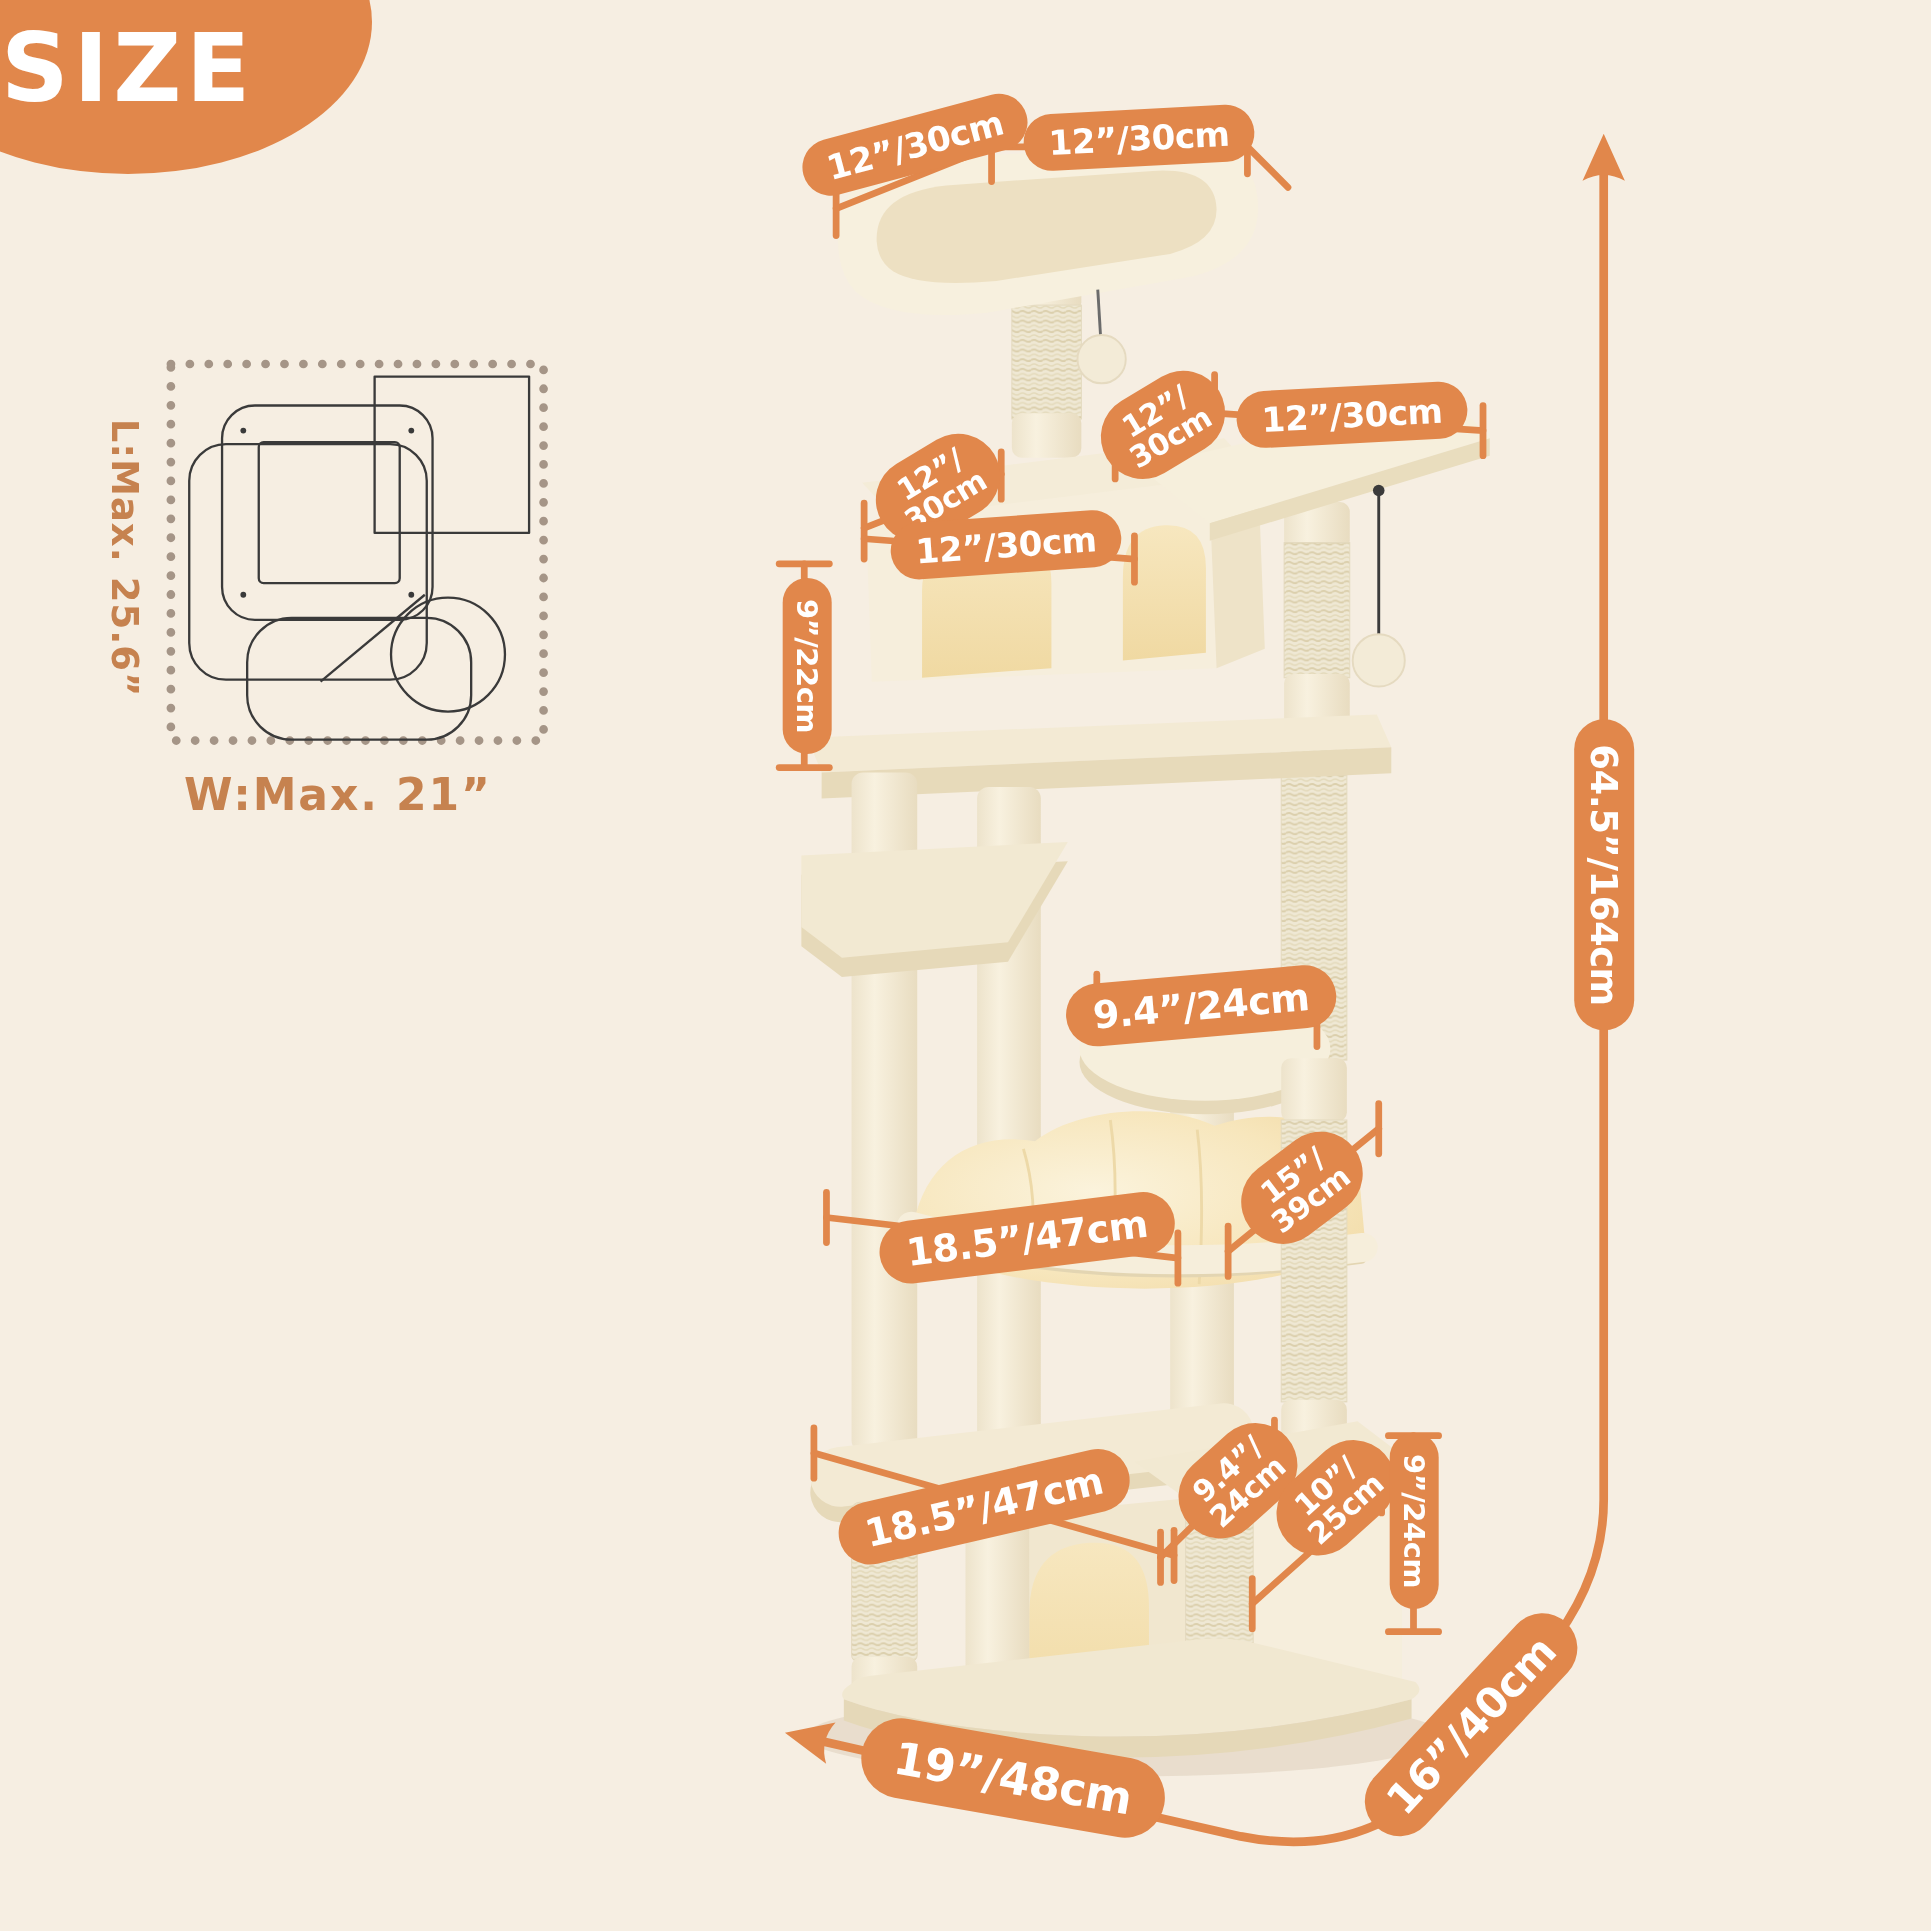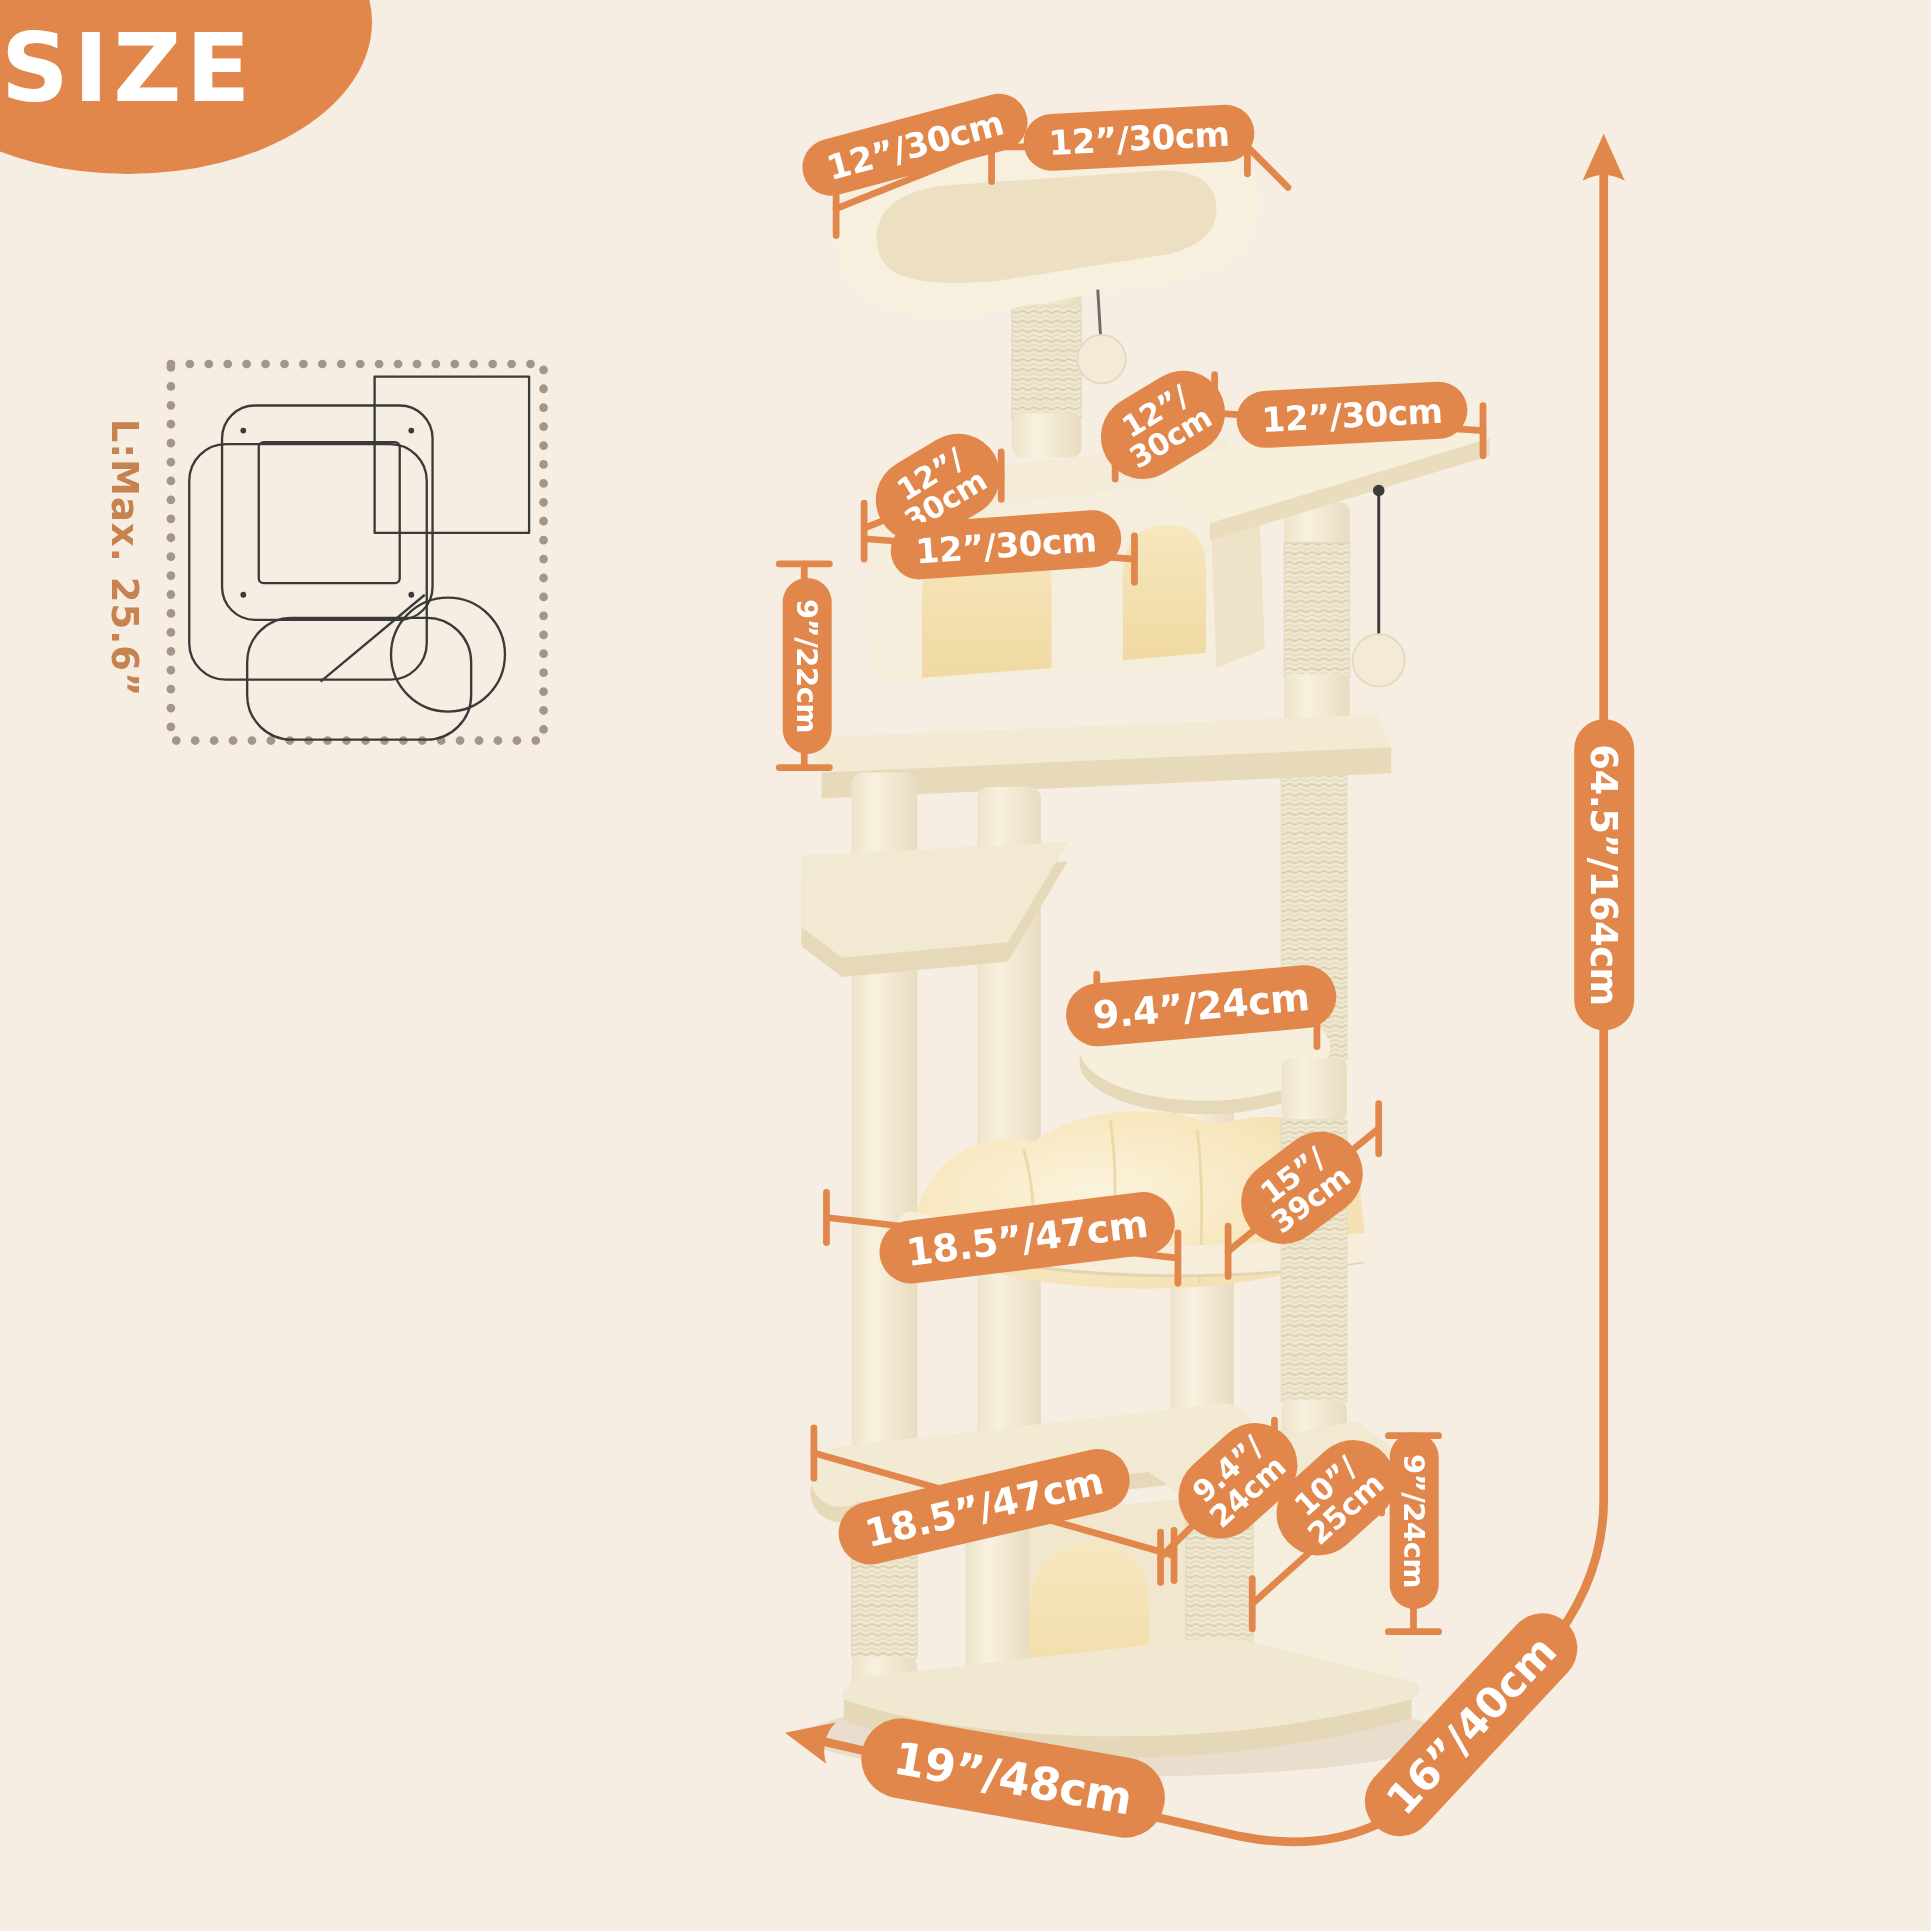--- a/index.html
+++ b/index.html
@@ -228,20 +228,21 @@
     </g>
 
     <path d="M832,1799 L1285,1902 Q1425,1930 1512,1820 L1601,1710 Q1661,1637 1661,1553 L1661,158" fill="none" stroke="#E1874B" stroke-width="9" stroke-linecap="round" marker-start="url(#arrowO)" marker-end="url(#arrowO)"></path>
   </svg>
 
   <div class="size-badge">
     <span class="t">SIZE</span>
   </div>
 
   <div class="vlabel">L:Max. 25.6”</div>
+  <div class="wlabel">W:Max. 21”</div>
 
   <div class="pill" style="left:915px;top:145px;--rot:-15deg">
     <span>12”/30cm</span>
   </div>
   <div class="pill" style="left:1139px;top:138px;--rot:-3deg">
     <span>12”/30cm</span>
   </div>
   <div class="pill pill--two" style="left:1163px;top:425px;--rot:-31deg">
     <span>12”/</span>
     <span>30cm</span>

